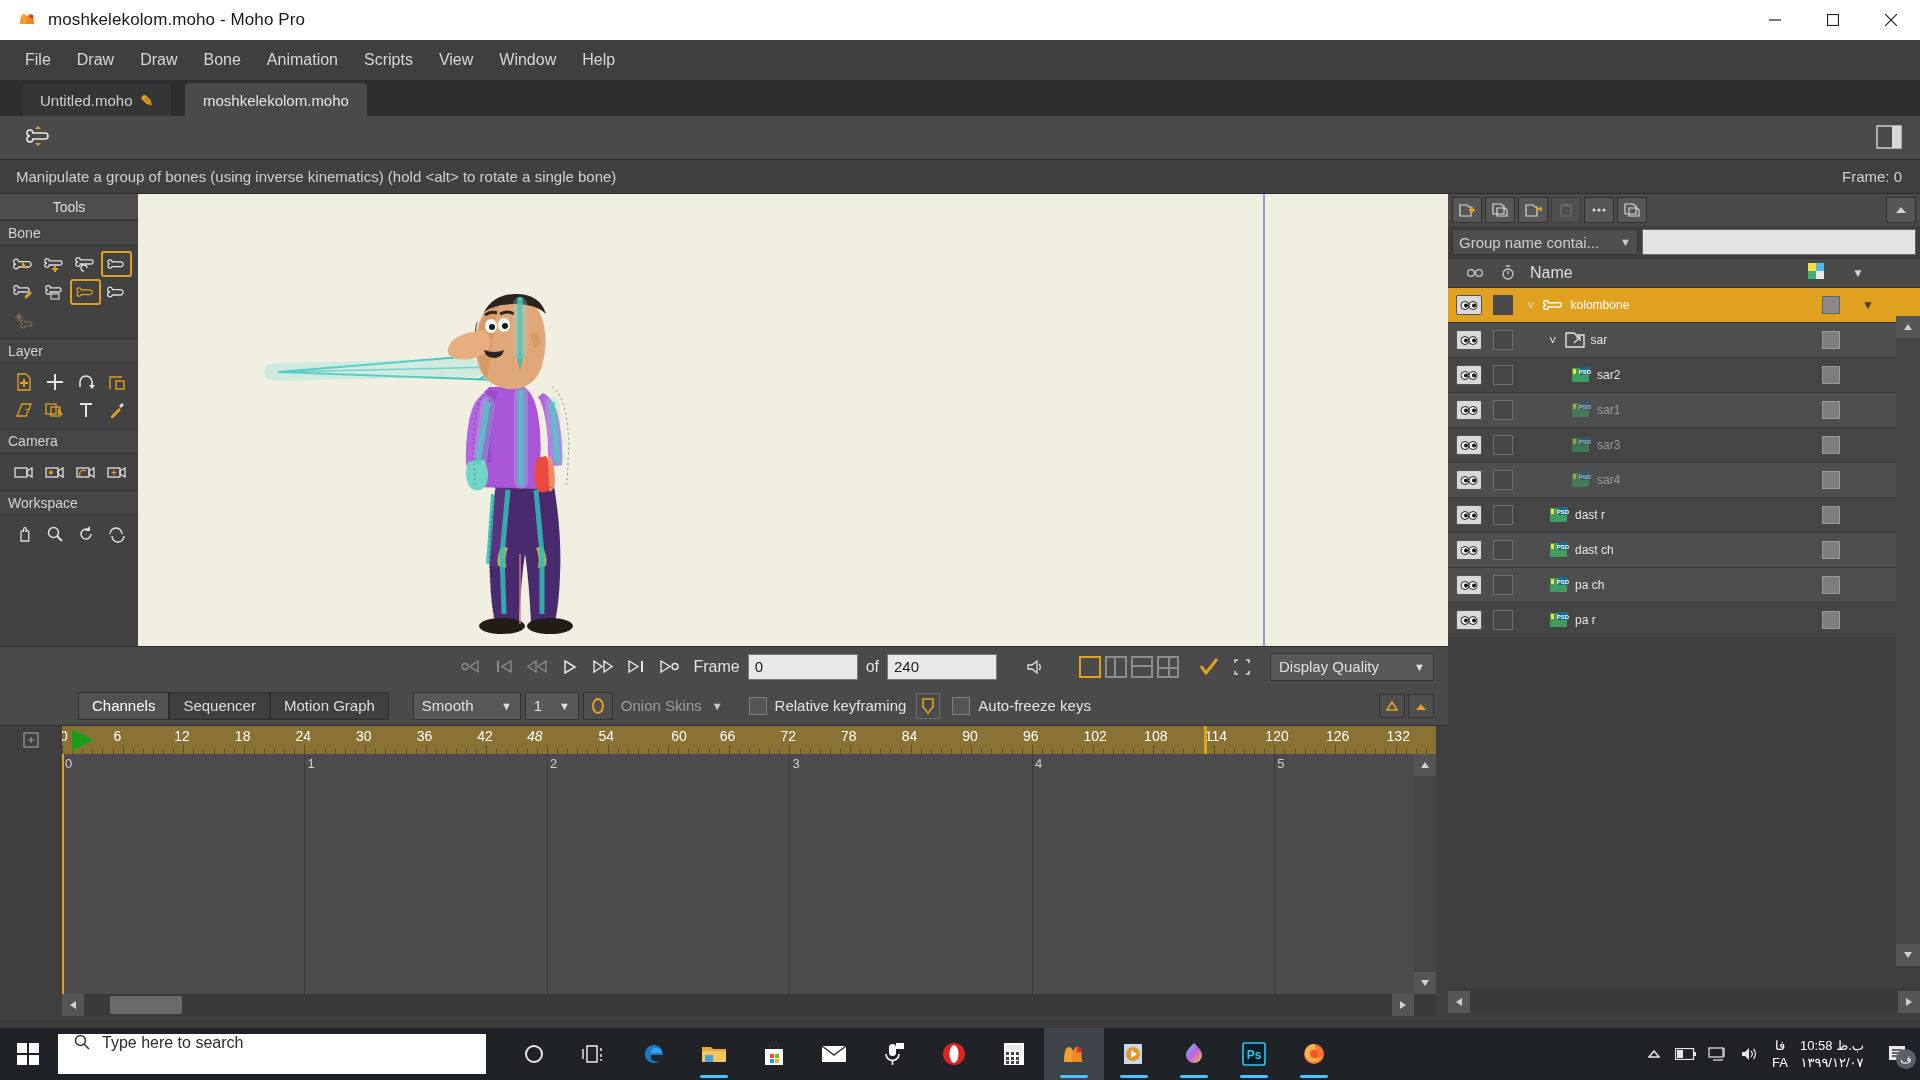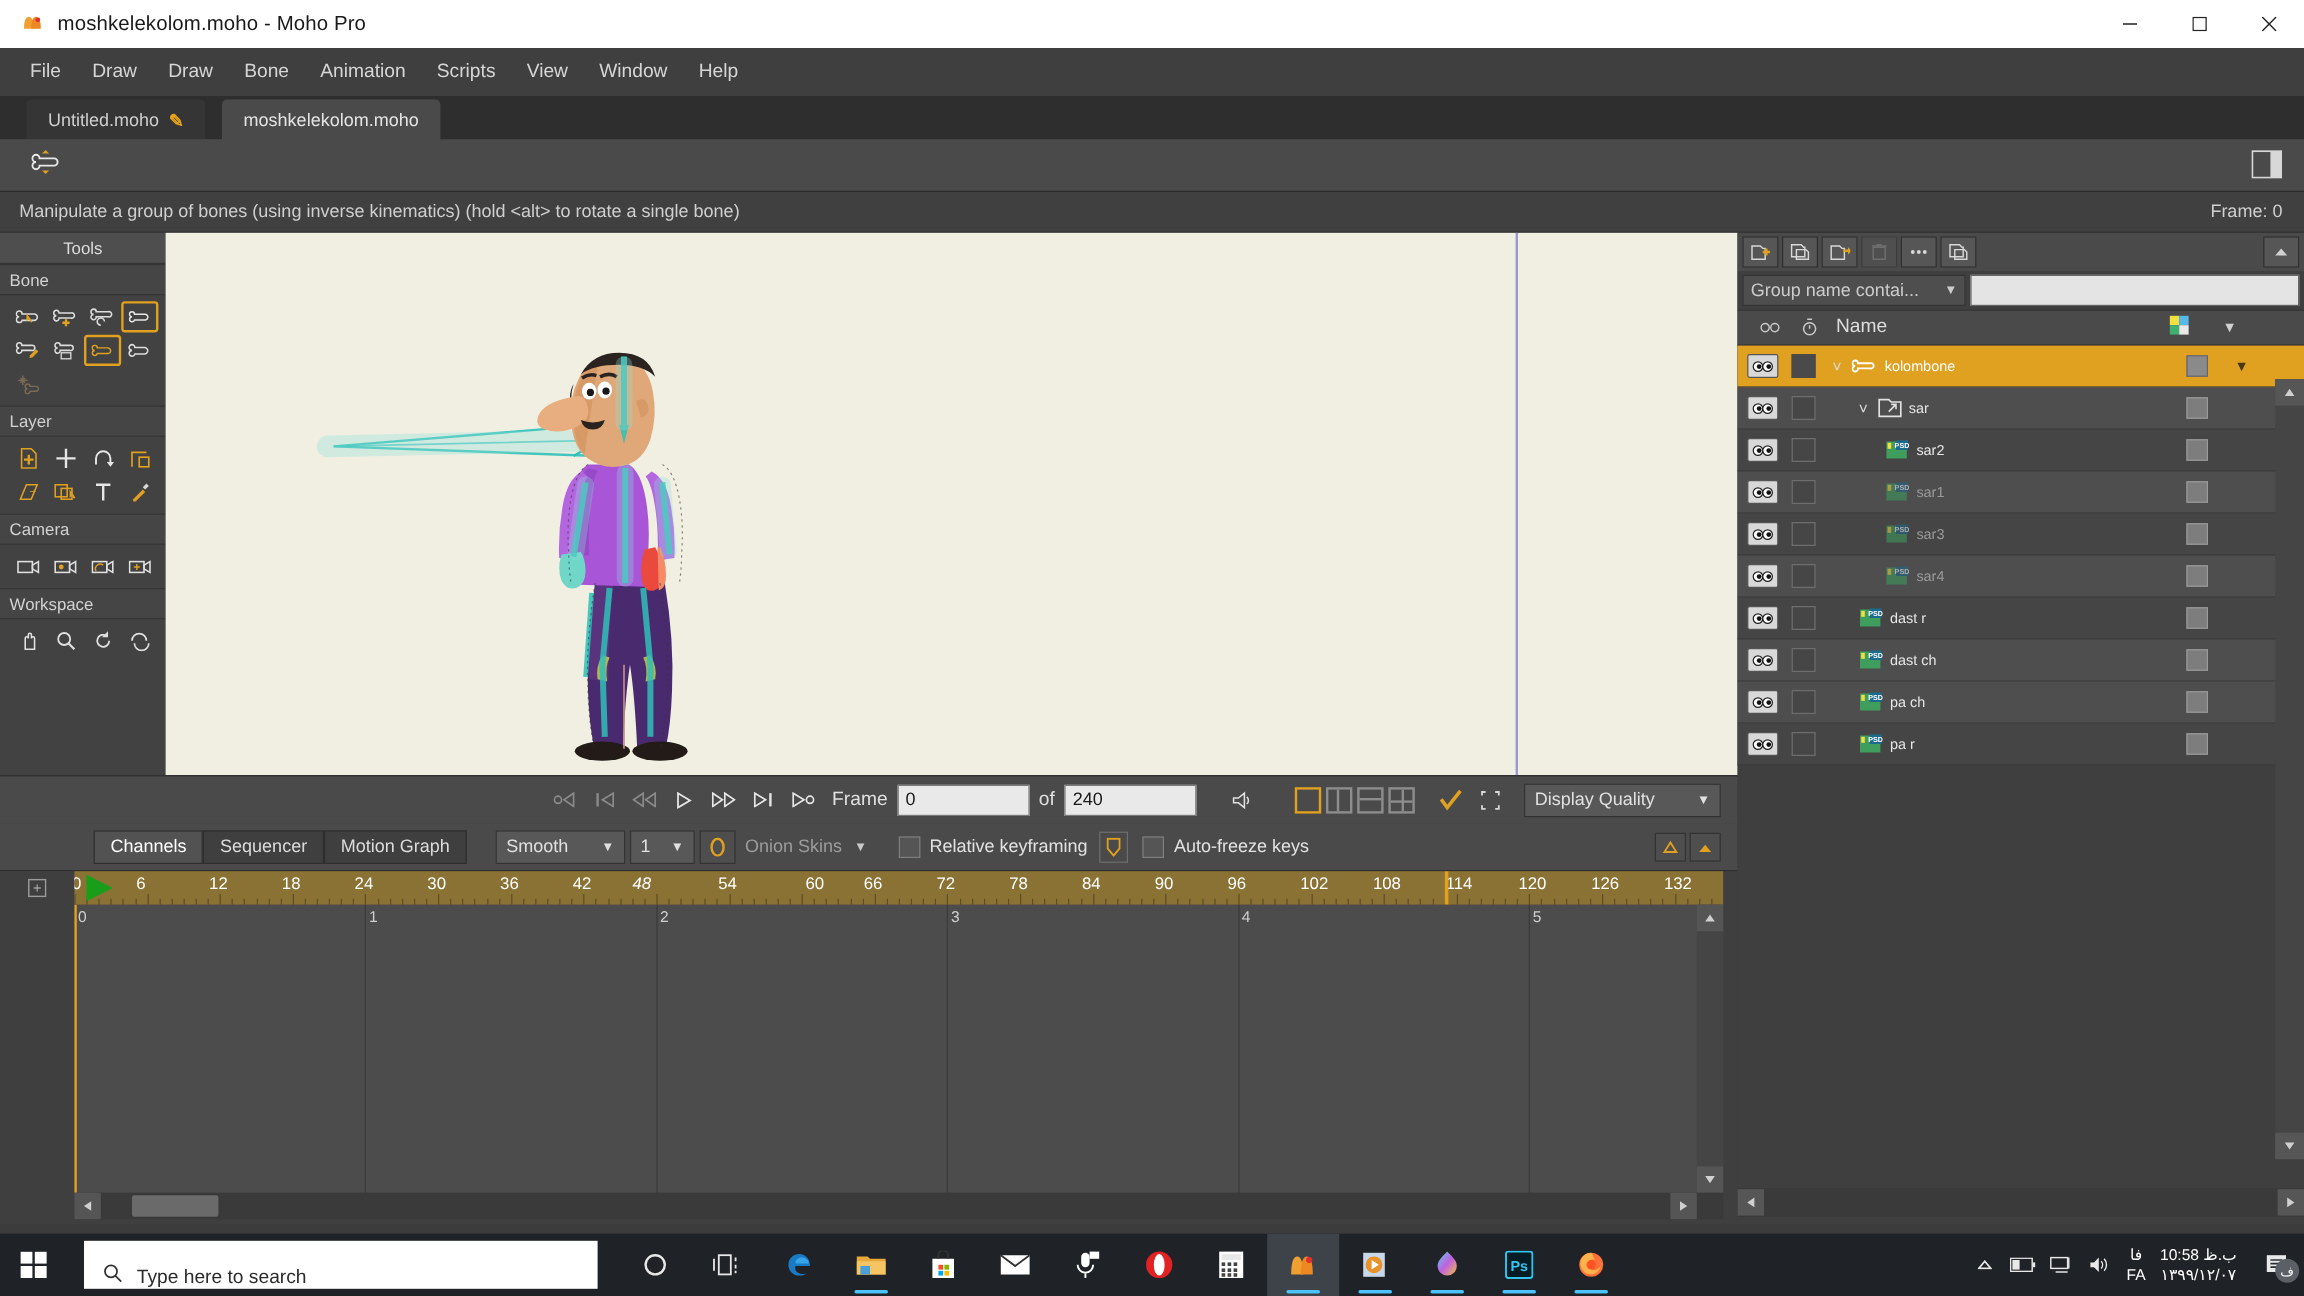--- a/index.html
+++ b/index.html
@@ -175,22 +175,22 @@
   .lrow.sel .colbox { background: #8a8a8a; border-color: #666; }
   .chev { font-size: 13px; color: #dcdcdc; }
 
   
   #taskbar {
     position: absolute; bottom: 0; left: 0; width: 1920px; height: 52px;
     background: #1f2327; display: flex; align-items: center;
   }
   #start { width: 56px; height: 52px; display: flex; align-items: center; justify-content: center; }
   #searchbox {
-    width: 428px; height: 40px; background: #ffffff; display: flex; align-items: flex-end;
-    margin-left: 14px;
+    width: 428px; height: 40px; background: #ffffff; display: flex; align-items: flex-start;
+    margin-left: 2px;
   }
   #searchbox .stext { color: #2b2b2b; font-size: 16px; margin-left: 12px; }
   .tbicon { width: 60px; height: 52px; display: flex; align-items: center;
             justify-content: center; position: relative; }
   .tbicon.run::after { content:""; position:absolute; bottom:2px; left:16px; width:28px;
                        height:3px; background:#4cc2ff; border-radius:2px; }
   .tbicon.active { background: #3d4349; }
   #tray { position: absolute; right: 0; height: 52px; display: flex; align-items: center; }
   .trayic { width: 32px; display: flex; align-items: center; justify-content: center; color: #e8e8e8; }
   #clock { color: #ffffff; font-size: 13px; text-align: center; line-height: 17px; margin: 0 12px; }

